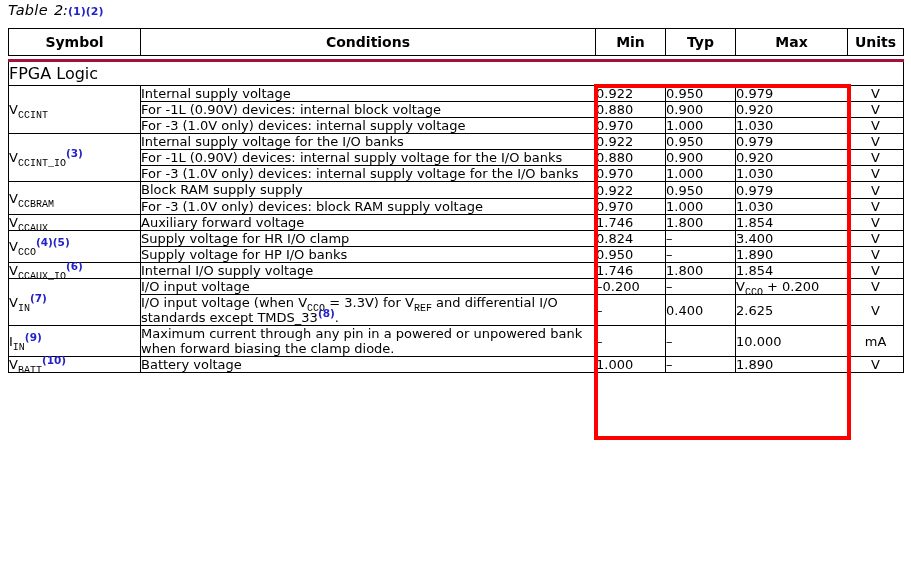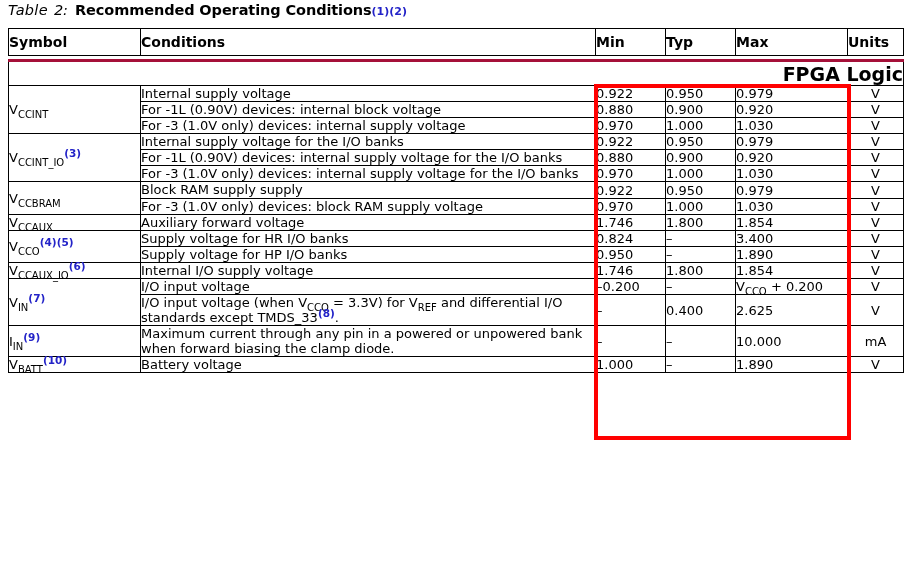--- a/index.html
+++ b/index.html
@@ -68,40 +68,39 @@
     font-size: 12.8px;
   }
   table.rot td, table.rot th {
     border: 1px solid #000000;
     padding: 0;
     vertical-align: middle;
   }
   th.hdr {
     font-weight: bold;
     font-size: 14px;
-    text-align: left;
+    text-align: center;
     height: 26px;
     border-bottom: none;
     padding: 0 2px;
   }
   tr.header-rule td {
     border: none;
     border-bottom: 3px solid #A51039;
     height: 3px;
     padding: 0;
     line-height: 0;
     font-size: 0;
   }
   td.section {
-    font-weight: bold;
-    font-size: 19px;
+    font-weight: normal;
+    font-size: 16px;
     height: 23px;
     padding-left: 7px;
     border-top: none;
-    text-align: right;
   }
   td.sym {
     padding-left: 7px;
     padding-right: 3px;
     font-size: 13px;
     white-space: nowrap;
   }
   td.desc {
     padding: 3px 6px 3px 7px;
     line-height: 1.16;
@@ -115,40 +114,40 @@
   }
   td.units {
     text-align: center;
     font-size: 13px;
     padding: 3px 2px;
   }
   .sub {
     font-size: 10px;
     vertical-align: sub;
     line-height: 0;
+    font-family: Liberation Mono, monospace;
   }
 
   
   .redbox {
     position: absolute;
     border: 4px solid #FF0000;
     pointer-events: none;
     box-sizing: border-box;
   }
 </style>
 </head>
 <body>
 
 <div class="page">
 
   <div class="caption">
     <span class="cap-label">Table</span>
     <span class="cap-num">2</span>
       <span class="cap-colon">:</span>
-    <span class="cap-title">Recommended Operating Conditions</span>
       <span class="sup-note in-title">(1)(2)</span>
   </div>
 
   <table class="rot">
     <colgroup>
       <col style="width:132px">
       <col style="width:455px">
       <col style="width:70px">
       <col style="width:70px">
       <col style="width:112px">
@@ -238,21 +237,21 @@
         <td class="sym"><span>V</span><span class="sub">CCAUX</span></td>
         <td class="desc">Auxiliary forward voltage</td>
         <td class="num">1.746</td>
         <td class="num">1.800</td>
         <td class="num">1.854</td>
         <td class="units">V</td>
       </tr>
 
       <tr>
         <td class="sym" rowspan="2"><span>V</span><span class="sub">CCO</span><span class="sup-note">(4)(5)</span></td>
-        <td class="desc">Supply voltage for HR I/O banks</td>
+        <td class="desc">Supply voltage for HR I/O clamp</td>
         <td class="num">0.824</td>
         <td class="num">–</td>
         <td class="num">3.400</td>
         <td class="units">V</td>
       </tr>
       <tr>
         <td class="desc">Supply voltage for HP I/O banks</td>
         <td class="num">0.950</td>
         <td class="num">–</td>
         <td class="num">1.890</td>

